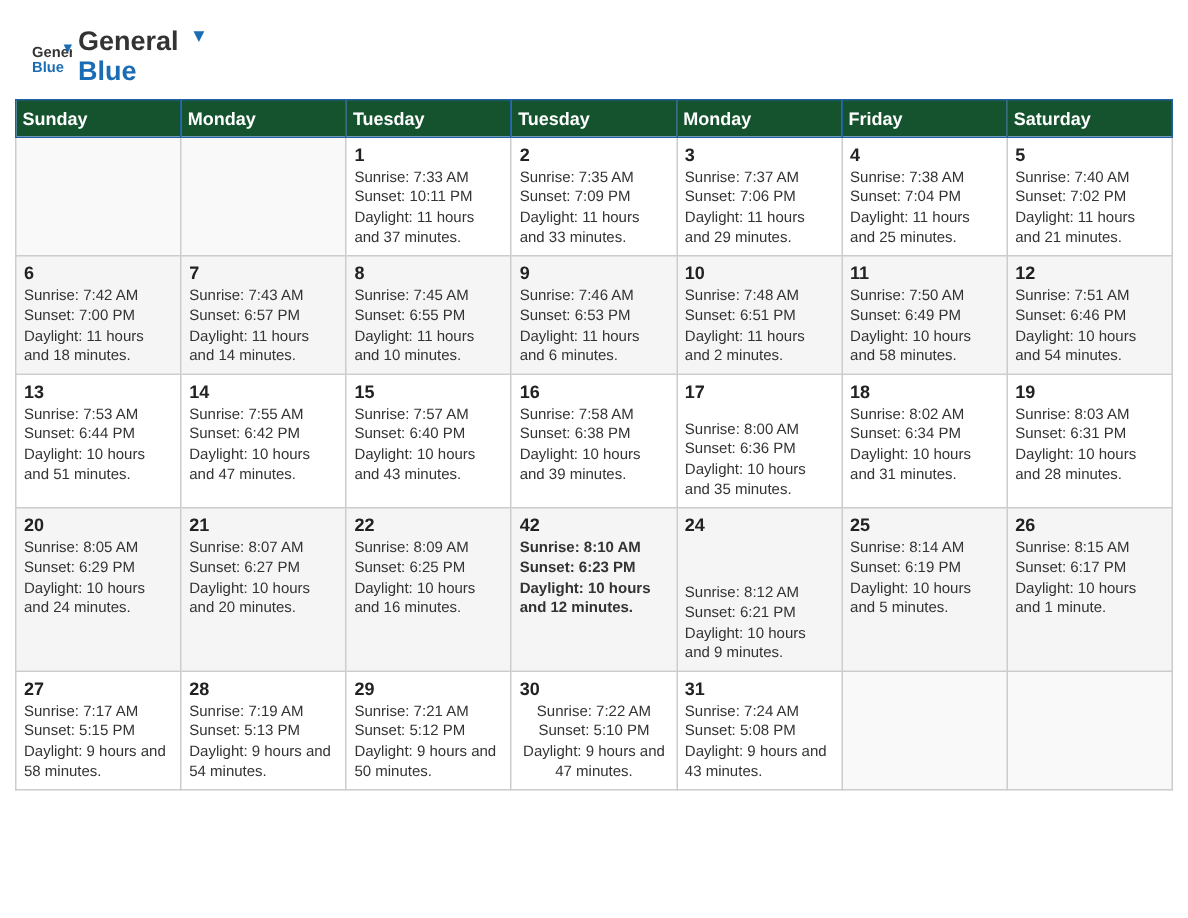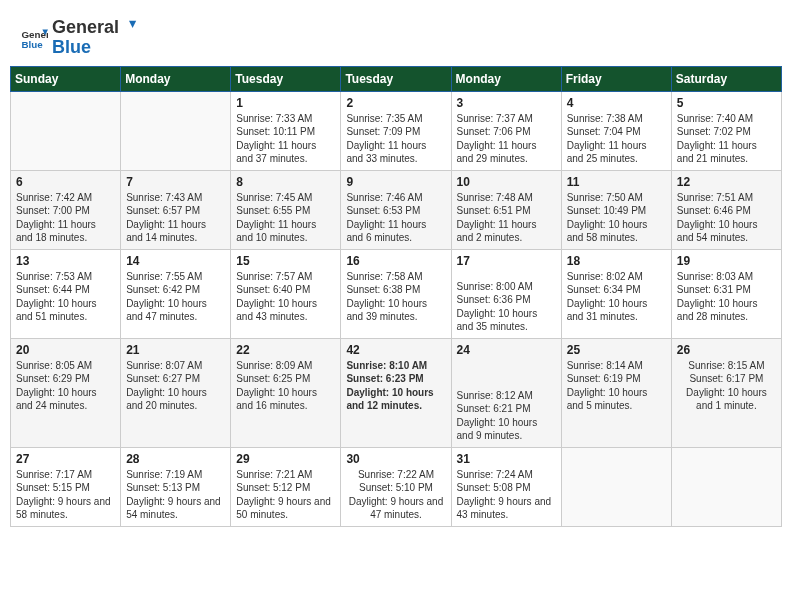--- a/index.html
+++ b/index.html
@@ -190,21 +190,21 @@
         </td>
         <td>
           <span class="day-number">10</span>
           <div class="day-info" style="white-space: pre-line;">Sunrise: 7:48 AM
 Sunset: 6:51 PM
 Daylight: 11 hours and 2 minutes.</div>
         </td>
         <td>
           <span class="day-number">11</span>
           <div class="day-info" style="white-space: pre-line;">Sunrise: 7:50 AM
-Sunset: 10:49 PM
+Sunset: 6:49 PM
 Daylight: 10 hours and 58 minutes.</div>
         </td>
         <td>
           <span class="day-number">12</span>
           <div class="day-info" style="white-space: pre-line;">Sunrise: 7:51 AM
 Sunset: 6:46 PM
 Daylight: 10 hours and 54 minutes.</div>
         </td>
       </tr>
       <tr>
@@ -283,21 +283,21 @@
 Daylight: 10 hours and 9 minutes.</div>
         </td>
         <td>
           <span class="day-number">25</span>
           <div class="day-info" style="white-space: pre-line;">Sunrise: 8:14 AM
 Sunset: 6:19 PM
 Daylight: 10 hours and 5 minutes.</div>
         </td>
         <td>
           <span class="day-number">26</span>
-          <div class="day-info" style="white-space: pre-line; text-align: center;">Sunrise: 8:15 AM
+          <div class="day-info" style="white-space: pre-line;">Sunrise: 8:15 AM
 Sunset: 6:17 PM
 Daylight: 10 hours and 1 minute.</div>
         </td>
       </tr>
       <tr>
         <td>
           <span class="day-number">27</span>
           <div class="day-info" style="white-space: pre-line;">Sunrise: 7:17 AM
 Sunset: 5:15 PM
 Daylight: 9 hours and 58 minutes.</div>

